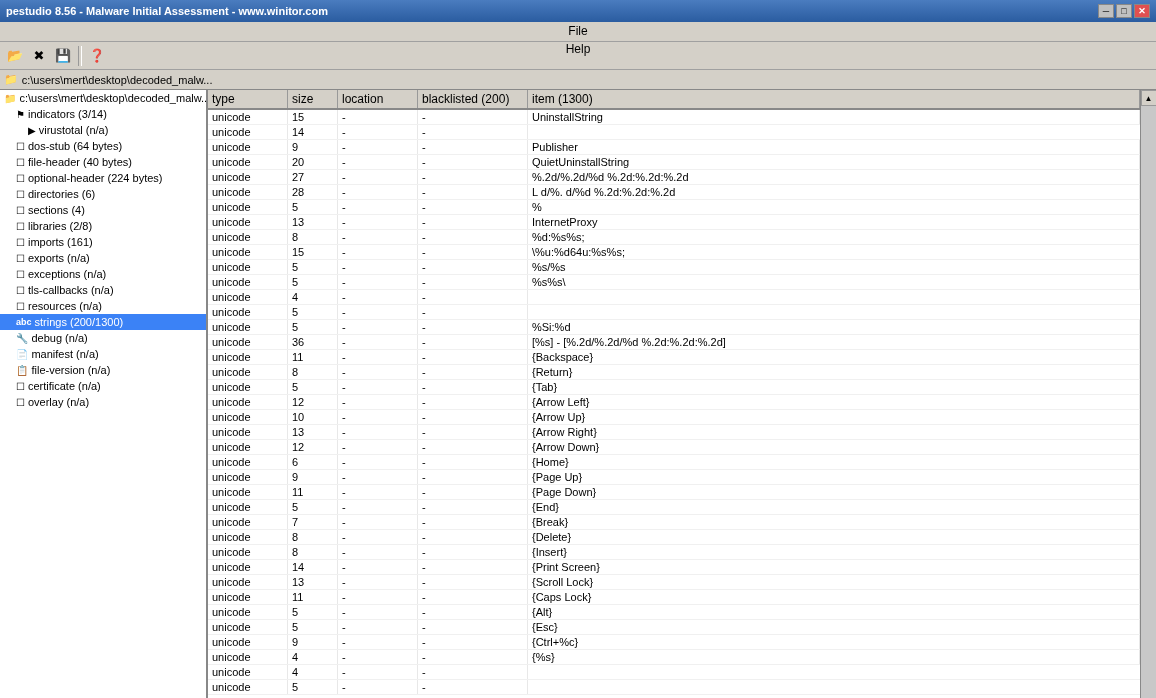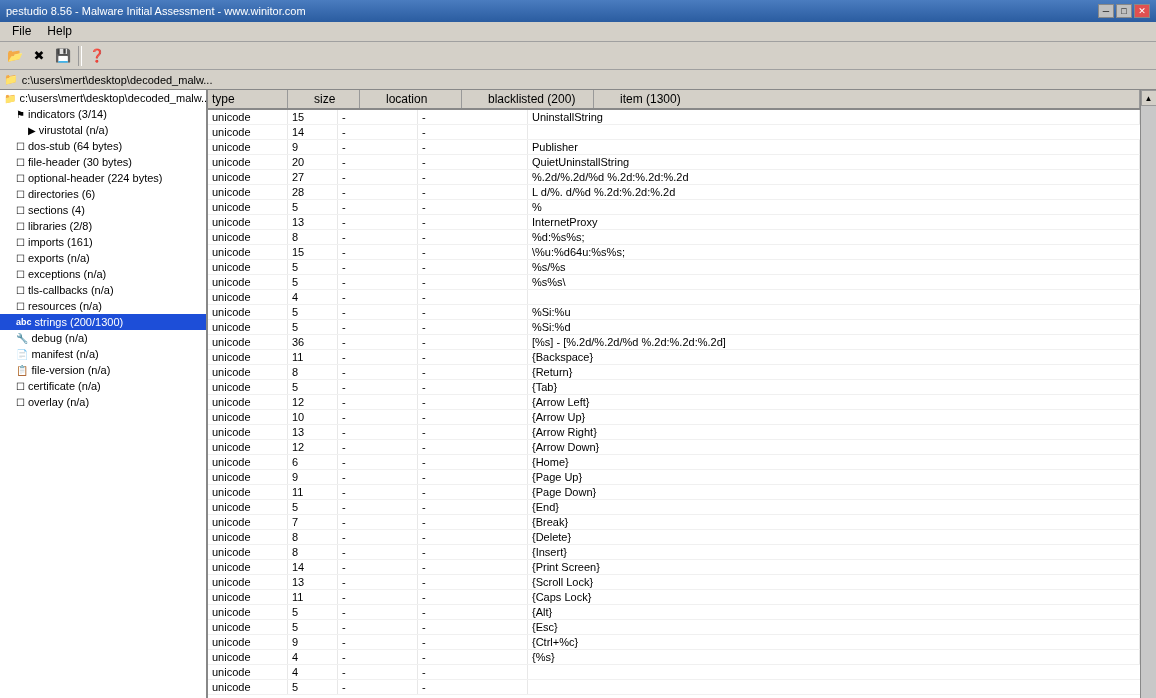--- a/index.html
+++ b/index.html
@@ -8,40 +8,42 @@
     
     #titlebar {
       background: linear-gradient(to bottom, #4a7cbf, #2a5ca0);
       color: white;
       height: 22px;
       display: flex;
       align-items: center;
       justify-content: space-between;
       padding: 0 6px;
       font-size: 11px;
-      font-weight: normal;
+      font-weight: bold;
     }
     #titlebar-controls { display: flex; gap: 2px; }
     .title-btn {
       width: 16px; height: 14px;
       background: #c0c0c0;
       border: 1px solid #888;
       display: flex; align-items: center; justify-content: center;
       font-size: 9px; color: #000; cursor: pointer;
     }
     .title-btn.close { background: #e05050; color: white; }
 
     
     #menubar {
       background: #d4d0c8;
       height: 20px;
       display: flex;
+      align-items: center;
       padding: 0 4px;
       border-bottom: 1px solid #a0a0a0;
       font-size: 12px;
+      flex-direction: column;
     }
     .menu-item { padding: 2px 8px; cursor: pointer; }
 
     
     #toolbar {
       background: #d4d0c8;
       height: 28px;
       display: flex;
       align-items: center;
       padding: 0 4px;
@@ -83,36 +85,35 @@
     }
     
     .tree-item {
       padding: 2px 4px;
       display: flex;
       align-items: center;
       white-space: nowrap;
       cursor: pointer;
       height: 16px;
     }
-    .tree-item.selected { background: #1d4ed8; color: white; }
+    .tree-item.selected { background: #3b82f6; color: white; }
     .tree-item .icon { margin-right: 3px; font-size: 10px; }
     .tree-item .label { font-size: 11px; }
 
     
     #right-panel { flex: 1; overflow: hidden; display: flex; flex-direction: column; background: #fff; }
 
     
     #table-header {
       display: grid;
       grid-template-columns: 80px 50px 80px 110px 1fr;
       background: #d4d0c8;
       border-bottom: 2px solid #888;
       font-size: 12px;
       min-height: 20px;
-      gap: 22px;
     }
     .col-header {
       padding: 2px 4px;
       border-right: 1px solid #999;
       font-weight: normal;
       display: flex; align-items: center;
     }
 
     
     #table-body { overflow-y: auto; flex: 1; }
@@ -194,21 +195,21 @@
         <div class="tree-item" style="padding-left: 28px;">
           <span class="icon">▶</span>
           <span class="label">virustotal (n/a)</span>
         </div>
         <div class="tree-item" style="padding-left: 16px;">
           <span class="icon">☐</span>
           <span class="label">dos-stub (64 bytes)</span>
         </div>
         <div class="tree-item" style="padding-left: 16px;">
           <span class="icon">☐</span>
-          <span class="label">file-header (30 bytes)</span>
+          <span class="label">file-header (40 bytes)</span>
         </div>
         <div class="tree-item" style="padding-left: 16px;">
           <span class="icon">☐</span>
           <span class="label">optional-header (224 bytes)</span>
         </div>
         <div class="tree-item" style="padding-left: 16px;">
           <span class="icon">☐</span>
           <span class="label">directories (6)</span>
         </div>
         <div class="tree-item" style="padding-left: 16px;">
@@ -365,21 +366,20 @@
             <div class="table-cell">unicode</div>
             <div class="table-cell">4</div>
             <div class="table-cell">-</div>
             <div class="table-cell">-</div>
           </div>
           <div class="table-row">
             <div class="table-cell">unicode</div>
             <div class="table-cell">5</div>
             <div class="table-cell">-</div>
             <div class="table-cell">-</div>
-            <div class="table-cell">%Si:%u</div>
           </div>
           <div class="table-row">
             <div class="table-cell">unicode</div>
             <div class="table-cell">5</div>
             <div class="table-cell">-</div>
             <div class="table-cell">-</div>
             <div class="table-cell">%Si:%d</div>
           </div>
           <div class="table-row">
             <div class="table-cell">unicode</div>

